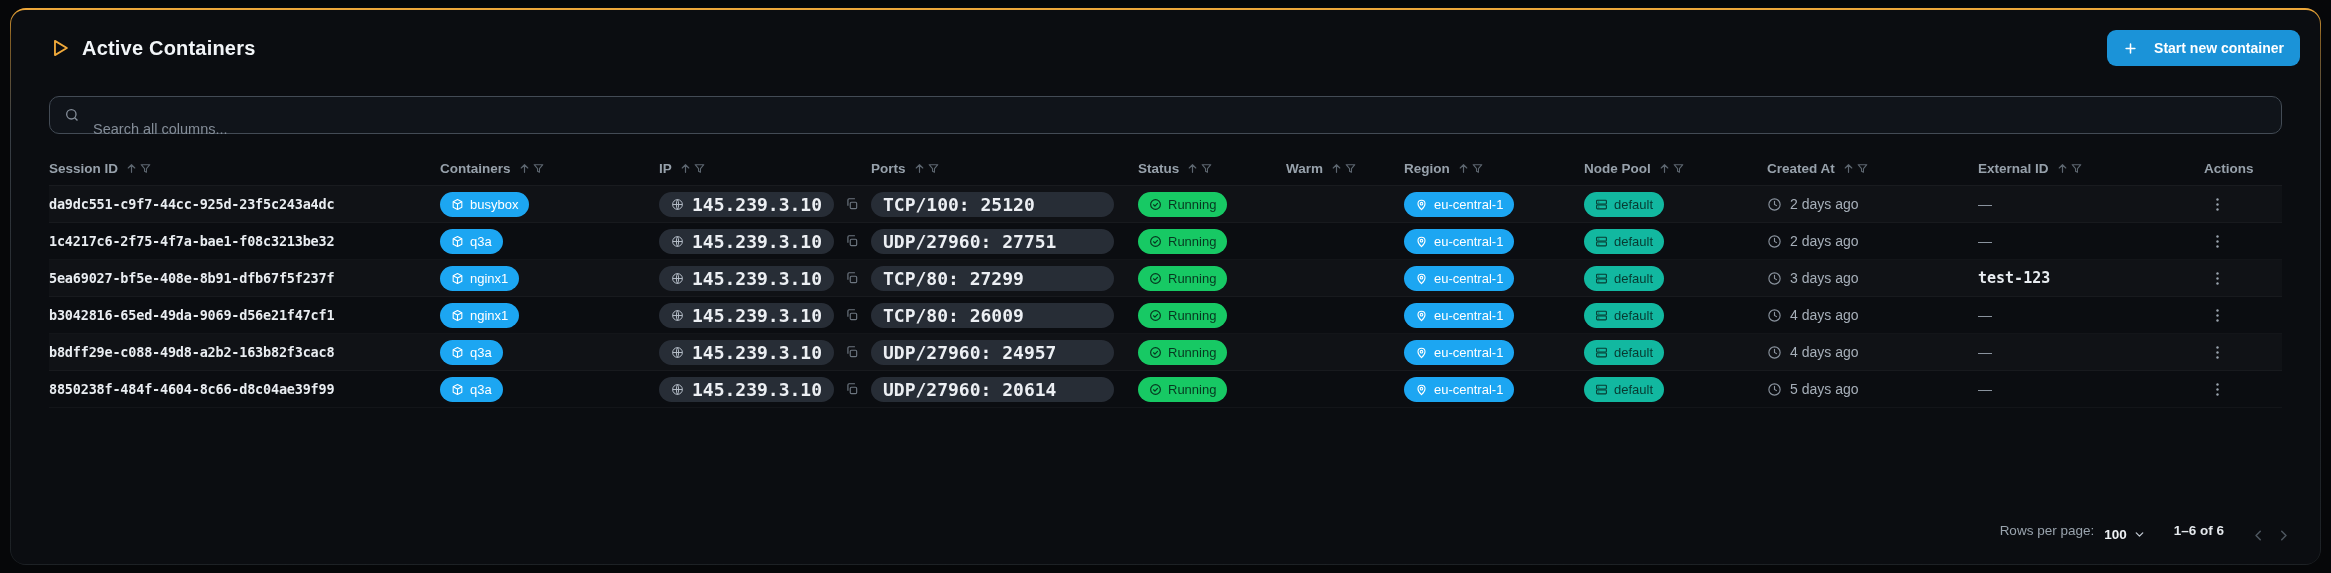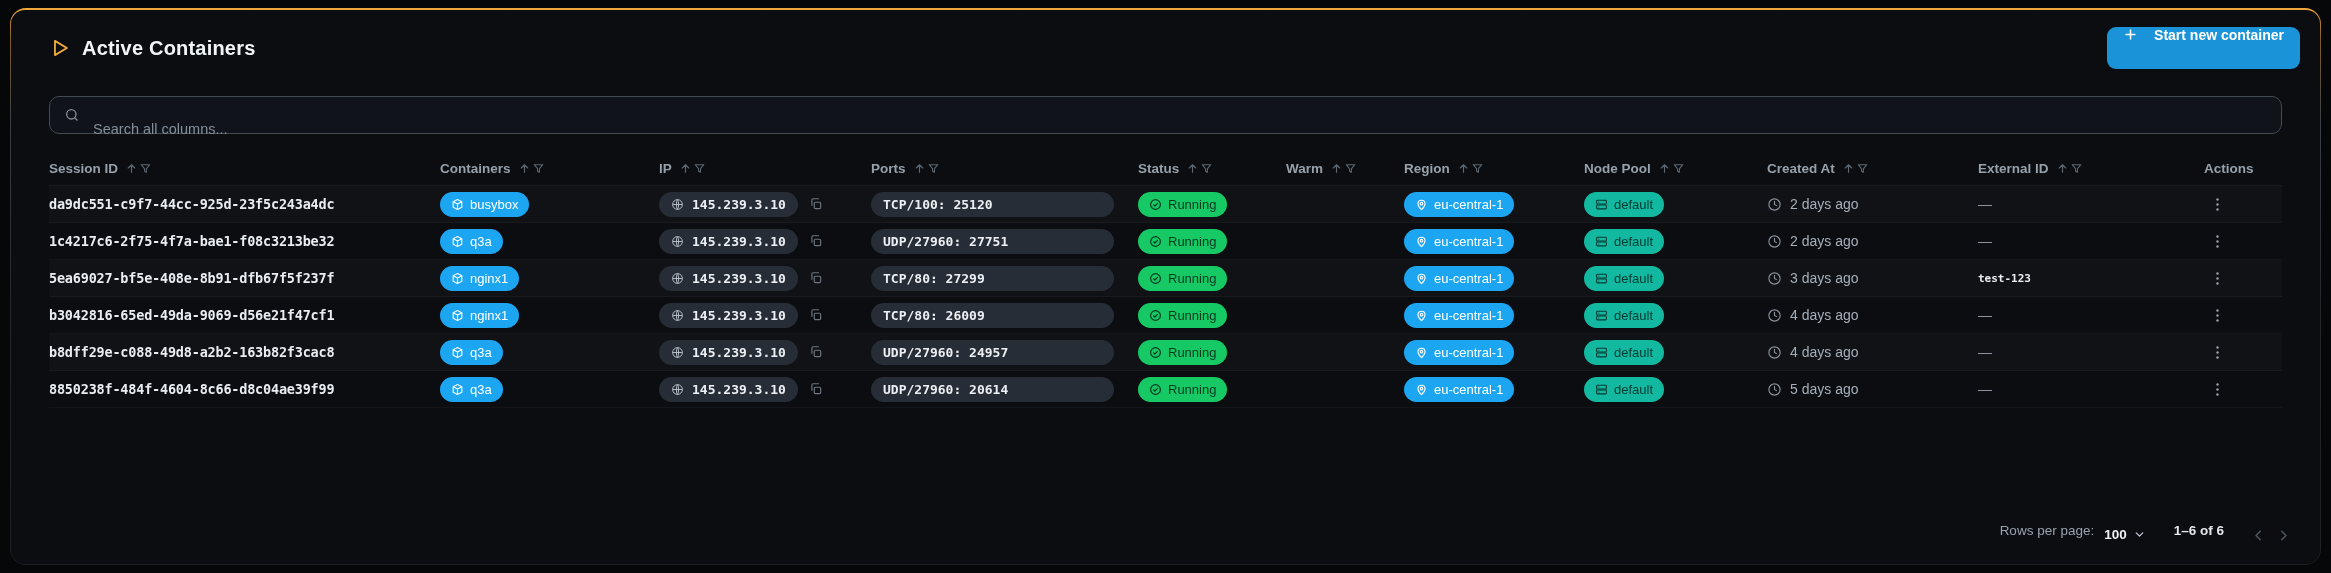--- a/index.html
+++ b/index.html
@@ -27,24 +27,24 @@
     border-radius:14px; background:#0b0d11;
     padding:0 38px; overflow:hidden;
   }
   
   .topbar { display:flex; align-items:center; justify-content:space-between; margin:16px -18px 0 0; height:44px; }
   .title-wrap { display:flex; align-items:center; gap:11px;justify-content:center; }
   .play-icon { color:var(--accent-yellow,#f0a93a); display:inline-flex; }
   .play-icon svg { width:22px; height:22px; display:block; }
   h1 { margin:0; font-size:20px; font-weight:700; color:#f2f5f8; letter-spacing:.2px; }
   .start-btn {
-    display:flex; align-items:flex-start; gap:16px;
+    display:flex; align-items:center; gap:16px;
     background:var(--button-blue,#1b93d8);
     color:#fff; border:none; border-radius:9px;
-    height:42px; padding:0 16px;
+    height:36px; padding:0 16px;
     font-size:14px; font-weight:700; font-family:inherit; cursor:pointer;
   }
   .start-btn svg { width:15px; height:15px; display:block; }
   
   .search {
     display:flex; align-items:center; gap:11px;
     height:38px; margin-top:26px;
     background:#10141a; border:1px solid #434b55; border-radius:10px;
     padding:0 14px;
   }
@@ -67,39 +67,39 @@
   .hicons svg { width:13px; height:13px; display:block; }
   .trow { height:37px; border-bottom:1px solid rgba(255,255,255,.035); }
   .trow.odd { background:rgba(255,255,255,.025); }
   .cell { min-width:0; padding-right:10px; white-space:nowrap; display:flex; align-items:center; }
   .mono { font-family:"DejaVu Sans Mono", monospace; }
   .sid { color:#e9edf1; font-size:13.5px; font-weight:700; letter-spacing:-.2px; }
   
   .pill {
     display:inline-flex; align-items:center; gap:8px;
     background:#272d36; border-radius:999px; height:25px; padding:0 12px;
-    color:#eceff3; font-size:13px; font-weight:700;
+    color:#eceff3; font-size:18px; font-weight:700;
   }
   .pill svg { width:13px; height:13px; display:block; flex:none; }
   .ports-pill { width:calc(100% - 14px); }
   .copy-btn { margin-left:9px; display:inline-flex; color:#6d7680; cursor:pointer; background:none; border:none; padding:2px; }
   .copy-btn svg { width:14px; height:14px; display:block; }
   .chip {
     display:inline-flex; align-items:center; gap:6px;
     border-radius:999px; height:25px; padding:0 11px;
     font-size:13px; font-weight:400;
   }
   .chip svg { width:13px; height:13px; display:block; flex:none; }
   .chip-blue { background:var(--chip-blue,#1ca6f2); color:#fff; }
   .chip-green { background:var(--chip-green,#17c964); color:#073820; }
   .chip-teal { background:var(--chip-teal,#12b8a0); color:#073a31; }
   .created { gap:8px; color:#a6afb9; font-size:14px; }
   .created svg { width:15px; height:15px; display:block; }
   .ext { color:#8a939e; font-size:14px; }
-  .ext.has-value { font-family:"DejaVu Sans Mono", monospace; font-weight:700; color:#e9edf1; font-size:11px; }
+  .ext.has-value { font-family:"DejaVu Sans Mono", monospace; font-weight:700; color:#e9edf1; font-size:15px; }
   .kebab { background:none; border:none; cursor:pointer; padding:4px 5px; color:#99a3ad; }
   .kebab svg { width:17px; height:17px; display:block; }
   
   .footer {
     position:absolute; right:24px; bottom:16px;
     display:flex; align-items:flex-start;
     color:#99a3ad; font-size:13.5px;
   }
   .rpp {
     display:flex; align-items:center; gap:6px;

